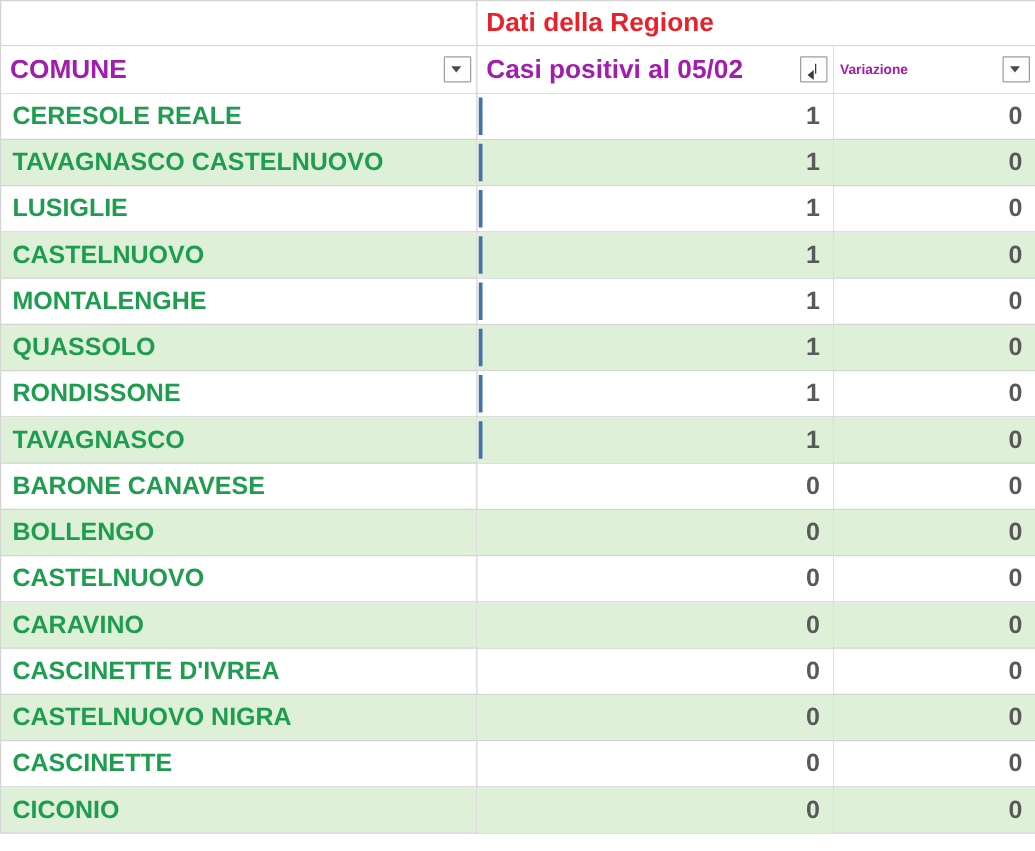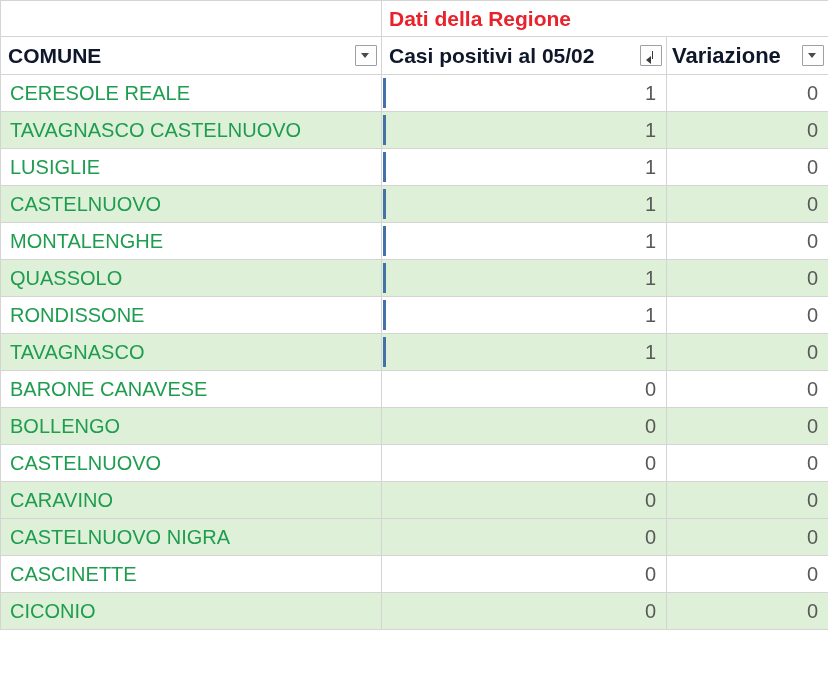--- a/index.html
+++ b/index.html
@@ -55,35 +55,35 @@
   }
   td.banner-title-right {
     background: #ffffff;
     border-left: none;
   }
 
   
   tr.header-row { height: 38px; }
   th.hdr {
     background: #ffffff;
-    color: #0f172a;
+    color: #a21caf;
     font-weight: bold;
     font-size: 21px;
     text-align: center;
     position: relative;
   }
   th.hdr .hdr-inner {
     display: flex;
     align-items: center;
     justify-content: space-between;
     height: 100%;
     padding-left: 7px;
   }
   th.hdr-var .hdr-inner { padding-left: 5px; }
-  th.hdr-var .hdr-label { font-size: 22px; }
+  th.hdr-var .hdr-label { font-size: 11px; }
 
   .filter-btn {
     width: 20px;
     height: 19px;
     border: 1px solid #9aa0a6;
     background: #fdfdfd;
     margin-right: 4px;
     flex: 0 0 auto;
     position: relative;
     border-radius: 1px;
@@ -120,21 +120,21 @@
     left: 1px;
     top: 5px;
     width: 0;
     height: 0;
     border-top: 4px solid transparent;
     border-bottom: 4px solid transparent;
     border-right: 5px solid #3a3a3a;
   }
 
   
-  tr.data-row { height: 37px; }
+  tr.data-row { height: 37px; font-weight: bold; }
   tr.data-row.alt td { background: #dff0d8; }
   tr.data-row td { background: #ffffff; }
 
   td.comune {
     color: #1f9d4f;
     font-size: 20px;
     text-align: left;
     padding-left: 9px;
   }
   td.casi {
@@ -255,20 +255,25 @@
         <tr class="data-row">
           <td class="comune">CASTELNUOVO</td>
           <td class="casi"><span>0</span></td>
           <td class="var">0</td>
         </tr>
         <tr class="data-row alt">
           <td class="comune">CARAVINO</td>
           <td class="casi"><span>0</span></td>
           <td class="var">0</td>
         </tr>
+        <tr class="data-row">
+          <td class="comune">CASCINETTE D'IVREA</td>
+          <td class="casi"><span>0</span></td>
+          <td class="var">0</td>
+        </tr>
         <tr class="data-row alt">
           <td class="comune">CASTELNUOVO NIGRA</td>
           <td class="casi"><span>0</span></td>
           <td class="var">0</td>
         </tr>
         <tr class="data-row">
           <td class="comune">CASCINETTE</td>
           <td class="casi"><span>0</span></td>
           <td class="var">0</td>
         </tr>

